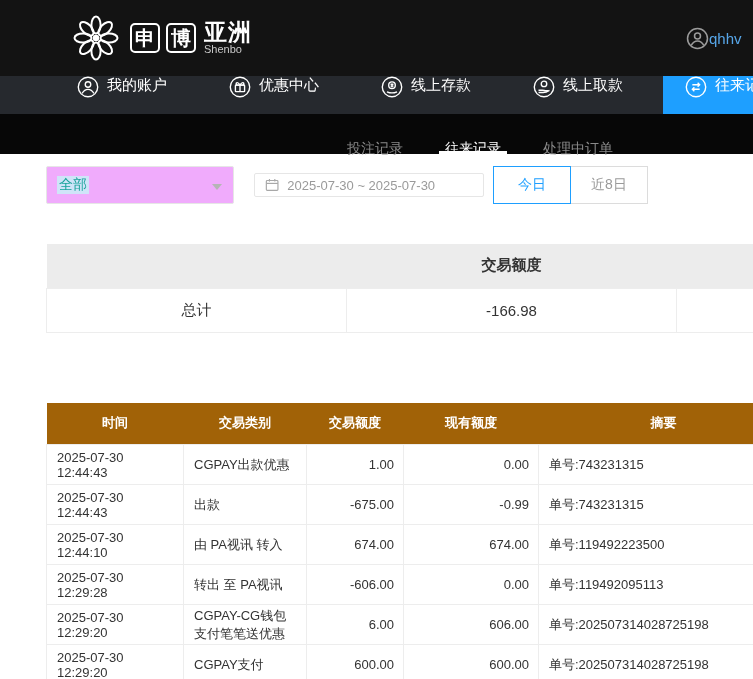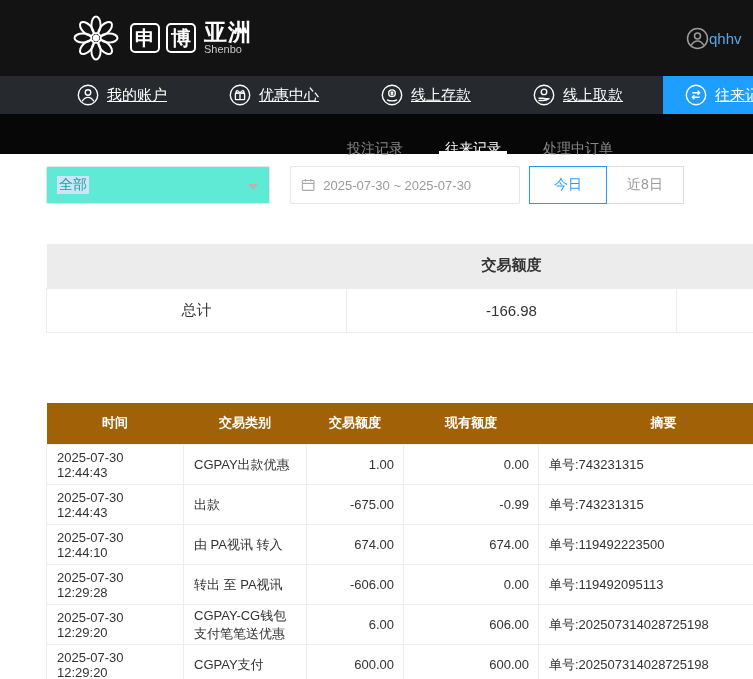--- a/index.html
+++ b/index.html
@@ -17,42 +17,42 @@
               font-size:20px; font-weight:bold; display:flex; align-items:center; justify-content:center;
               margin-right:6px; }
   .brand-text { color:#fff; margin-left:2px; line-height:1.05; }
   .brand-cn { font-size:23px; font-weight:bold; letter-spacing:1px; }
   .brand-en { font-size:11px; color:#c9c9c9; }
   .userbox { position:absolute; left:686px; top:0; height:100%; display:flex; align-items:center; }
   .username { color:#57a6e8; font-size:15px; white-space:nowrap; }
 
   
   .mainnav { height:38px; background:#26292e; display:flex; align-items:stretch; padding-left:55px; }
-  .nav-item { display:flex; align-items:center; gap:8px; color:#fff; font-size:15px;
-              padding:0 22px; margin-right:18px; cursor:pointer; white-space:nowrap;text-decoration:underline; }
+  .nav-item { display:flex; align-items:flex-start; gap:8px; color:#fff; font-size:15px;
+              padding:0 22px; margin-right:18px; cursor:pointer; white-space:nowrap; }
   .nav-item.active { background:#1e9fff; margin-right:0; }
   .nav-icon { width:22px; height:22px; display:block; }
 
   
   .subnav { height:40px; background:#070707; display:flex; justify-content:center; gap:30px; }
   .subtab { line-height:37px; color:#8a8a8a; font-size:14px; padding:16px 6px;
             border-bottom:3px solid transparent; cursor:pointer; white-space:nowrap; }
   .subtab.active { color:#fff; border-bottom-color:#fff; }
 
   
   .content { padding:12px 0 0 46px; }
 
   .filters { display:flex; align-items:center; }
-  .select-box { width:224px; height:38px; border:1px solid #e6e6e6; border-radius:2px;
-                display:flex; align-items:center; padding:0 10px; position:relative; cursor:pointer; background:#5eead4; }
+  .select-box { width:188px; height:38px; border:1px solid #e6e6e6; border-radius:2px;
+                display:flex; align-items:center; padding:0 10px; position:relative; cursor:pointer; background:#f0abfc; }
   .select-value { color:#1aa39a; background:#cfe4f8; font-size:14px; padding:0 2px; }
   .select-caret { position:absolute; right:11px; top:17px; width:0; height:0;
                   border-left:5px solid transparent; border-right:5px solid transparent;
                   border-top:6px solid #b5b5b5; }
-  .date-box { width:230px; height:38px; border:1px solid #e6e6e6; border-radius:2px;
+  .date-box { width:230px; height:24px; border:1px solid #e6e6e6; border-radius:2px;
               display:flex; align-items:center; margin-left:20px; padding:0 10px; gap:8px; background:#fff; }
   .date-input { border:none; outline:none; color:#9a9a9a; font-size:13px; width:100%;
                 font-family:inherit; background:transparent; }
   .btn-group { display:flex; margin-left:10px; }
   .btn { height:38px; min-width:78px; padding:0 15px; background:#fff; border:1px solid #dcdcdc;
          color:#9a9a9a; font-size:14px; display:flex; align-items:center; justify-content:center;
          margin-left:-1px; cursor:pointer; }
   .btn.active { border:1px solid #1e9fff; color:#1e9fff; position:relative; z-index:1; }
 
   

